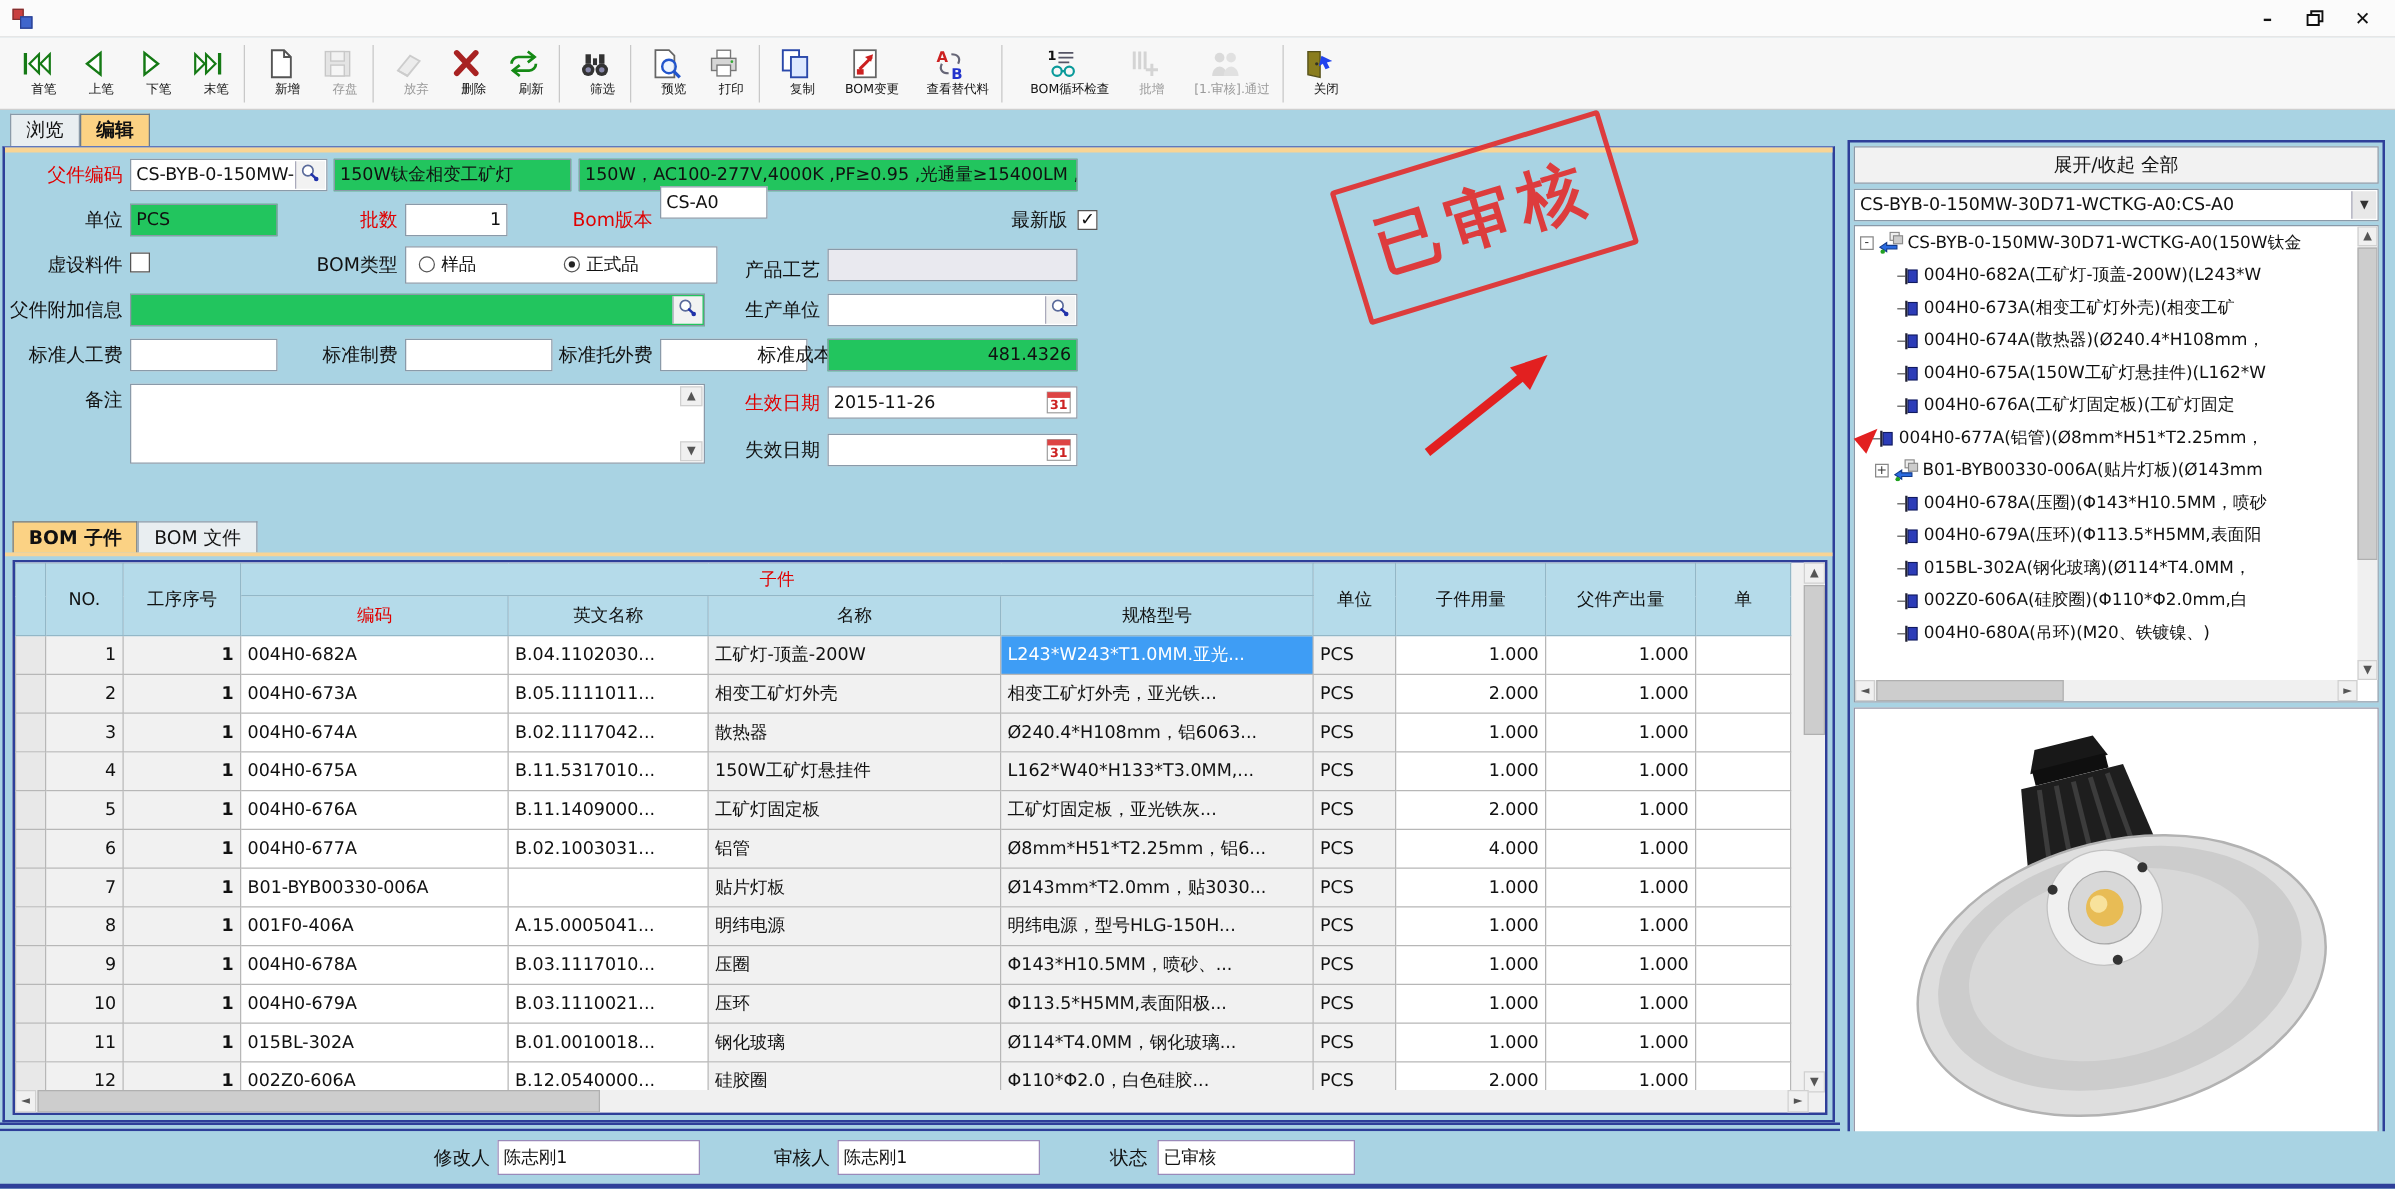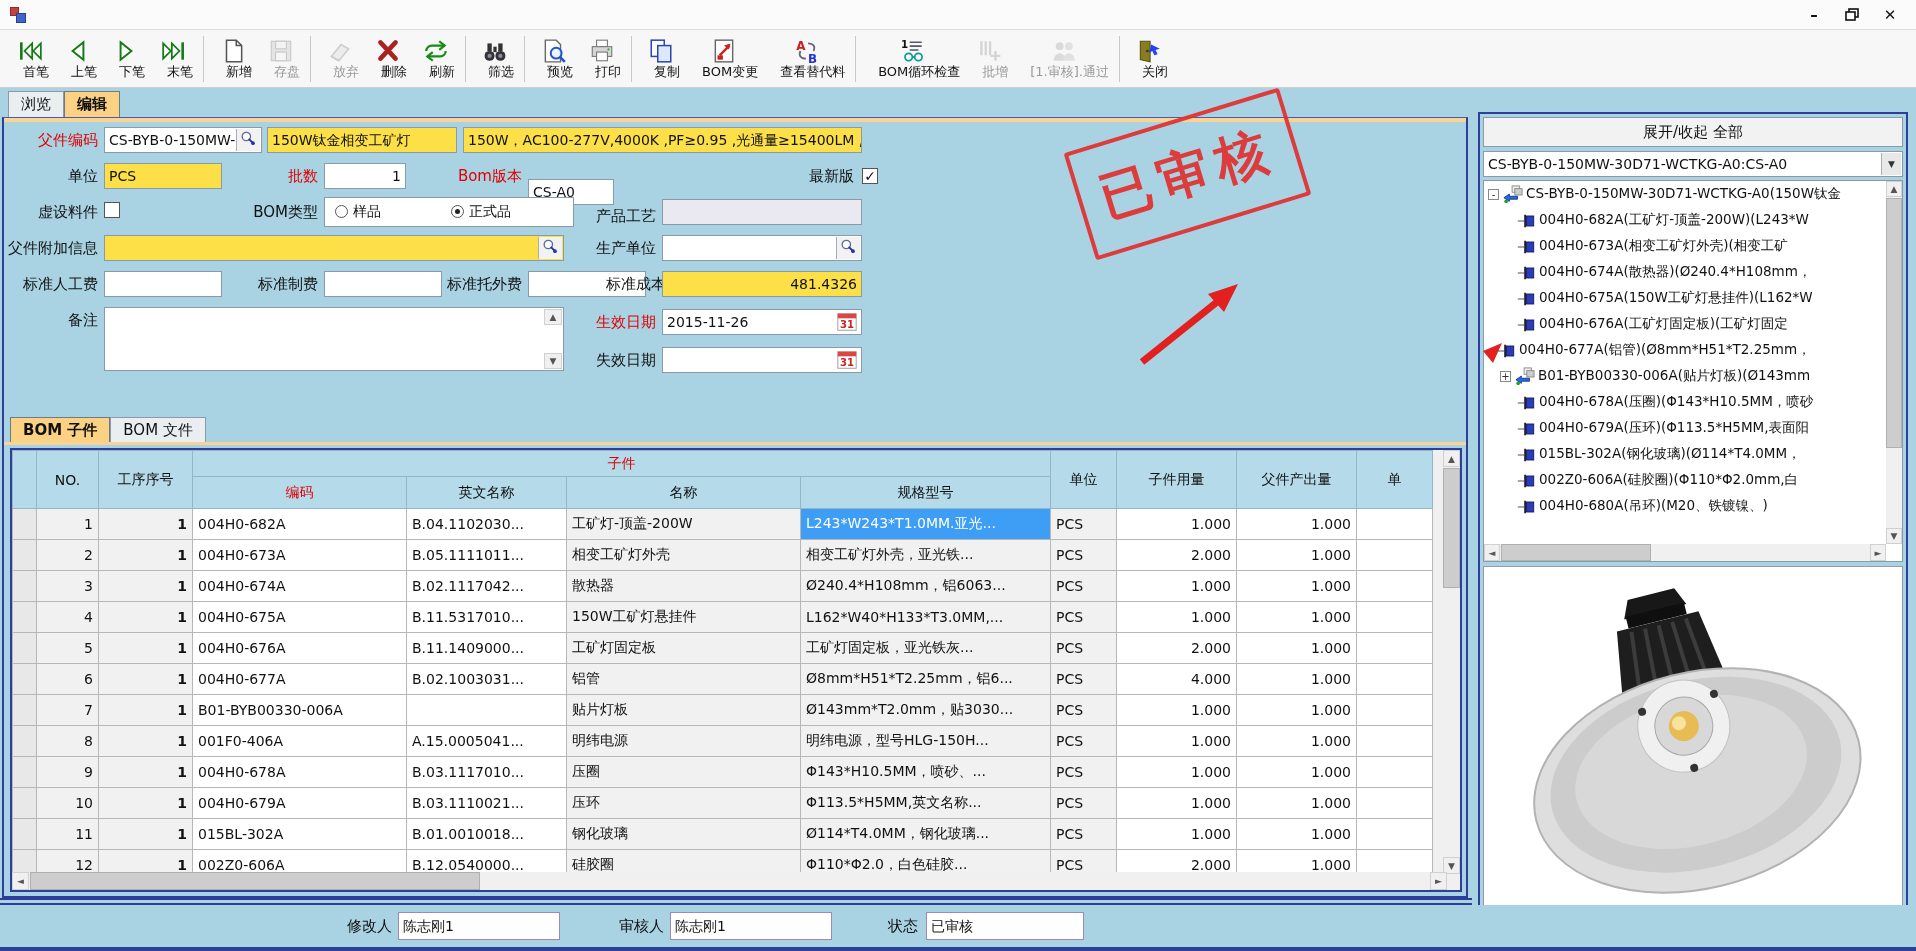--- a/index.html
+++ b/index.html
@@ -13,37 +13,37 @@
   #app-icon .sq1 { position:absolute; left:0; top:0; width:9px; height:9px; background:#c94040; border:1px solid #803030; }
   #app-icon .sq2 { position:absolute; left:6px; top:6px; width:10px; height:10px; background:#4066cc; border:1px solid #2a3f8f; }
   .menu-item { padding:4px 16px; font-size:15px; cursor:default; }
   #win-buttons { margin-left:auto; display:flex; gap:14px; padding-right:14px; align-items:center; }
   .win-btn { width:24px; height:20px; display:flex; align-items:center; justify-content:center; font-weight:bold; font-size:15px; }
 
   
   #toolbar { left:0; top:30px; width:1916px; height:58px; background:#f7f7f7; border-bottom:1px solid #cfcfcf; display:flex; align-items:center; padding-left:6px; }
   .tb-btn { display:flex; flex-direction:column; align-items:center; justify-content:center; min-width:46px; padding:2px 5px; height:54px; }
   .tb-btn .ticon { width:26px; height:26px; }
-  .tb-btn .tlabel { font-size:13px; white-space:nowrap; line-height:15px;margin-left:12px; }
+  .tb-btn .tlabel { font-size:10px; white-space:nowrap; line-height:15px;margin-left:12px; }
   .tb-btn.disabled .tlabel { color:#9a9a9a; }
   .tb-btn.disabled .ticon { opacity:.45; filter:grayscale(1); }
   .tb-sep { width:1px; height:46px; background:#c8c8c8; margin:0 5px; }
 
   
   .main-tab { height:26px; padding:2px 12px; border:1px solid #8a9aa9; border-bottom:none; background:#e9eef1; font-size:15px; display:inline-flex; align-items:center; }
   .main-tab.selected { background:#fbd284; font-weight:bold; border-color:#6a7a89; }
 
   
   #left-main { left:2px; top:117px; width:1466px; height:781px; background:#a9d3e3; border:2px solid #2e3f99; border-top:1px solid #4a5ab0; }
   .peach-strip { background:#f9d494; }
 
   .flabel { font-size:15px; text-align:right; line-height:26px; white-space:nowrap; }
   .flabel.red { color:#e00000; }
   .finput { border:1px solid #8a9aa9; background:#fff; font-size:14px; line-height:24px; padding:0 4px; overflow:hidden; white-space:nowrap; }
-  .finput.ro { background:#fde047; }
+  .finput.ro { background:#22c55e; }
   .finput .mag { position:absolute; right:1px; top:1px; width:24px; height:22px; background:#f2f2f2; border-left:1px solid #aab; }
   .num { text-align:right; }
   .cbox { width:16px; height:16px; border:1px solid #555; background:#fff; font-size:14px; line-height:14px; text-align:center; color:#111; }
   .radio { width:13px; height:13px; border:1px solid #555; border-radius:50%; background:#fff; display:inline-block; position:relative; vertical-align:-2px; margin-right:5px; }
   .radio.on::after { content:""; position:absolute; left:3px; top:3px; width:5px; height:5px; border-radius:50%; background:#222; }
   .cal-btn { position:absolute; right:1px; top:1px; width:24px; height:22px; }
 
   
   #stamp { left:1075px; top:118px; width:225px; height:112px; transform:rotate(-17deg); border:4px solid #e23030; color:#e23030; display:flex; align-items:center; justify-content:center; font-size:52px; font-weight:bold; letter-spacing:8px; opacity:.92; border-radius:3px; }
 
@@ -281,21 +281,21 @@
           </svg></span>
     </div>
     <div class="abs finput ro" style="left:263px; top:4px; width:190px; height:26px;">150W钛金相变工矿灯</div>
     <div class="abs finput ro" style="left:459px; top:4px; width:399px; height:26px;">150W，AC100-277V,4000K ,PF≥0.95 ,光通量≥15400LM ,Ra≥</div>
 
     <div class="abs flabel" style="left:8px; top:40px; width:86px;">单位</div>
     <div class="abs finput ro" style="left:100px; top:40px; width:118px; height:26px;">PCS</div>
     <div class="abs flabel red" style="left:236px; top:40px; width:78px;">批数</div>
     <div class="abs finput num" style="left:320px; top:40px; width:82px; height:26px;">1</div>
     <div class="abs flabel red" style="left:438px; top:40px; width:80px;">Bom版本</div>
-    <div class="abs finput" style="left:524px; top:56px; width:86px; height:26px;">CS-A0</div>
+    <div class="abs finput" style="left:524px; top:26px; width:86px; height:26px;">CS-A0</div>
     <div class="abs flabel" style="left:730px; top:40px; width:120px;">最新版</div>
     <div class="abs cbox" style="left:858px; top:45px;">✓</div>
 
     <div class="abs flabel" style="left:8px; top:76px; width:86px;">虚设料件</div>
     <div class="abs cbox" style="left:100px; top:79px;"></div>
     <div class="abs flabel" style="left:236px; top:76px; width:78px;">BOM类型</div>
     <div class="abs" style="left:320px; top:74px; width:250px; height:30px; background:#fff; border:1px solid #8a9aa9; display:flex; align-items:center;">
       <span style="margin-left:10px;"><span class="radio"></span><span>样品</span></span>
       <span style="margin-left:70px;"><span class="radio on"></span><span>正式品</span></span>
     </div>
@@ -512,21 +512,21 @@
             <td class="right">1.000</td>
             <td></td>
           </tr>
           <tr>
             <td class="c-sel"></td>
             <td class="c-gray right">10</td>
             <td class="c-gray right bold">1</td>
             <td>004H0-679A</td>
             <td>B.03.1110021...</td>
             <td class="c-gray">压环</td>
-            <td class="c-gray">Φ113.5*H5MM,英文名称...</td>
+            <td class="c-gray">Φ113.5*H5MM,表面阳极...</td>
             <td class="c-gray">PCS</td>
             <td class="right">1.000</td>
             <td class="right">1.000</td>
             <td></td>
           </tr>
           <tr>
             <td class="c-sel"></td>
             <td class="c-gray right">11</td>
             <td class="c-gray right bold">1</td>
             <td>015BL-302A</td>

